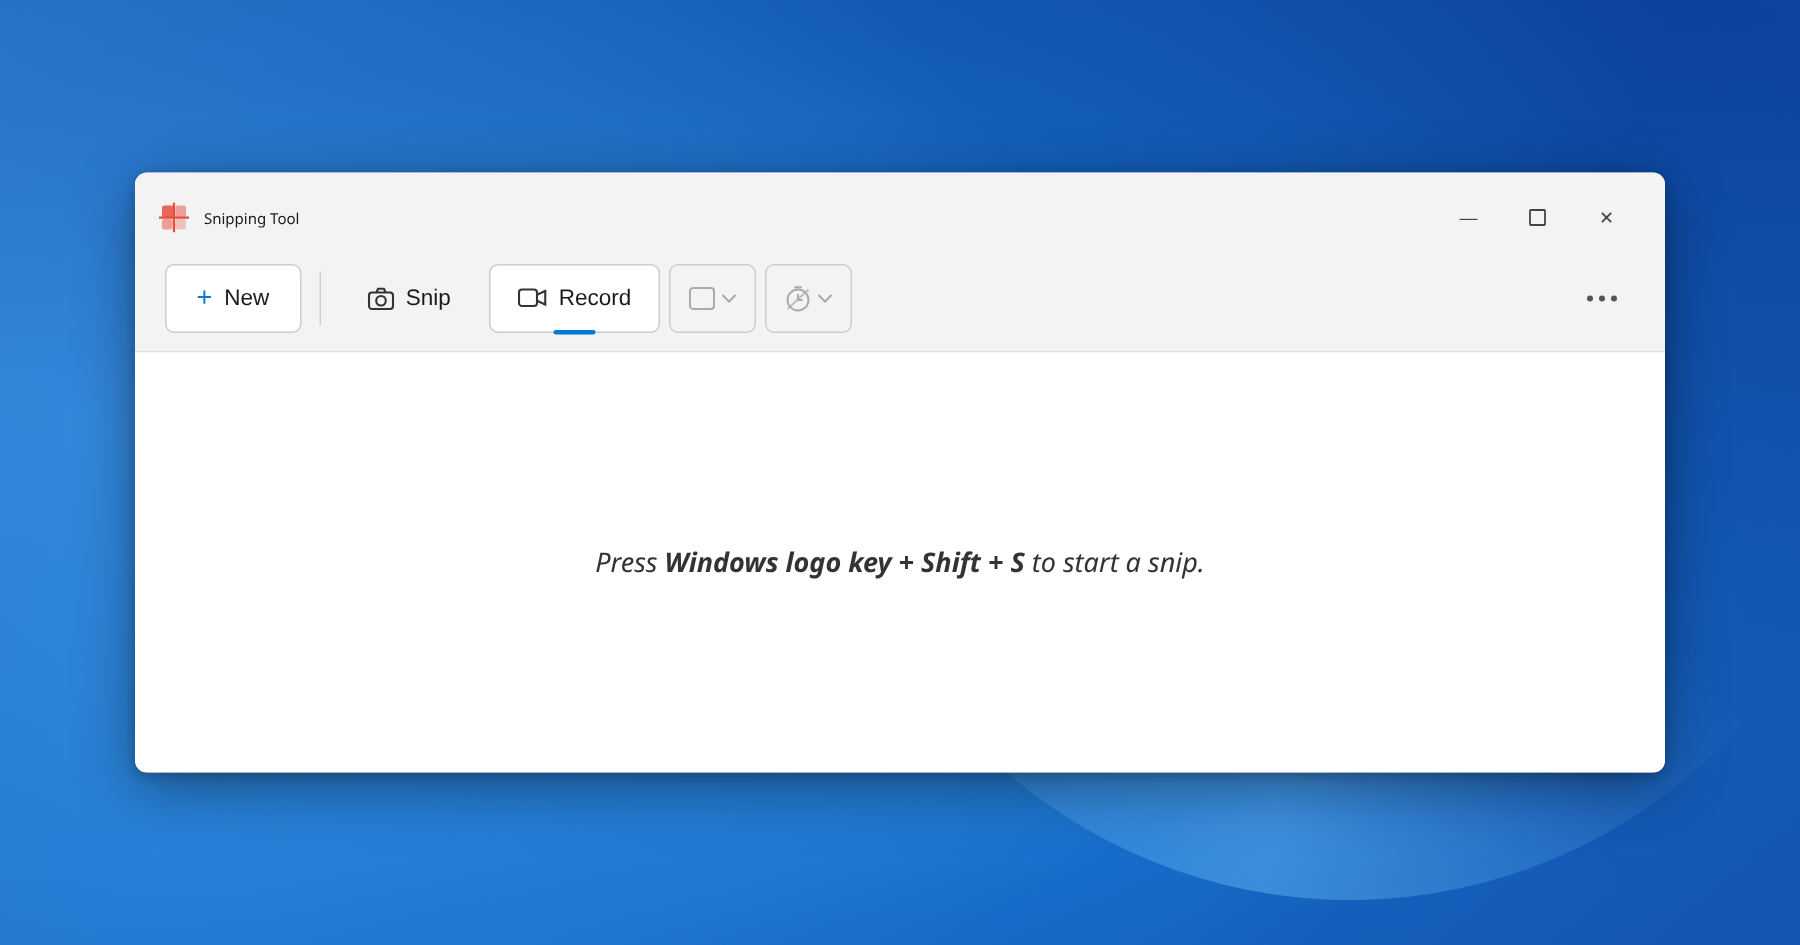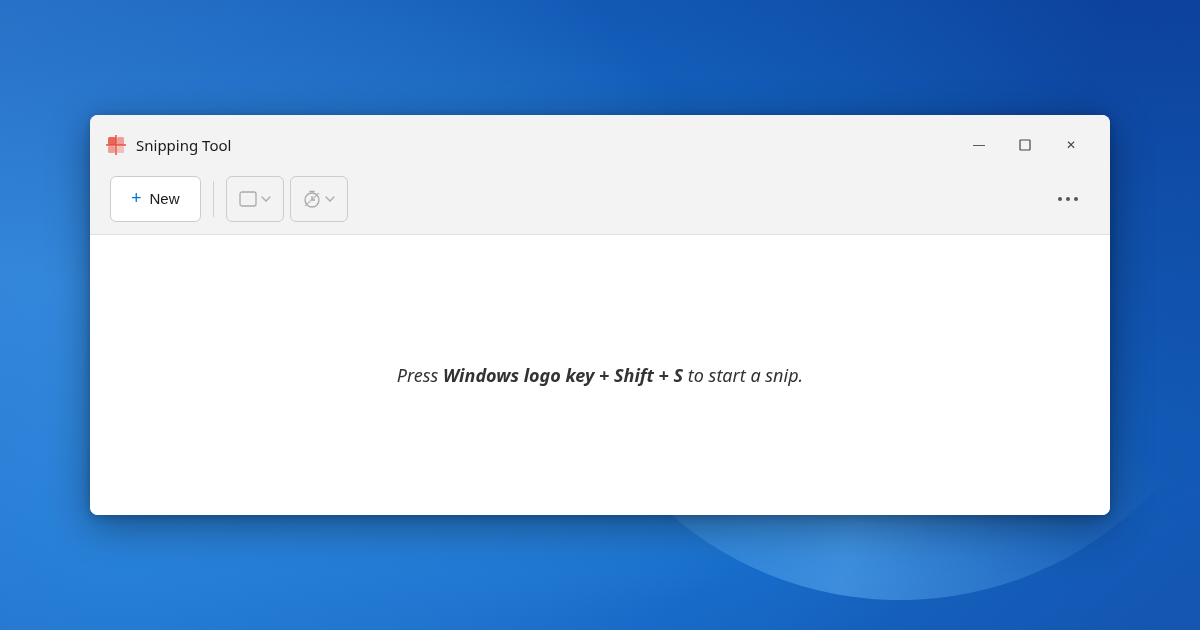--- a/index.html
+++ b/index.html
@@ -103,21 +103,21 @@
       flex: 1;
     }
 
     .app-icon {
       width: 20px;
       height: 20px;
       position: relative;
     }
 
     .title-text {
-      font-size: 15px;
+      font-size: 10px;
       color: #1a1a1a;
       font-weight: 400;
     }
 
     .title-controls {
       display: flex;
       align-items: center;
       gap: 0;
     }
 
@@ -303,21 +303,41 @@
 
     <div class="toolbar">
 
       <button class="btn-new">
         <span class="btn-new-plus">+</span>
         <span>New</span>
       </button>
 
       <div class="divider-v"></div>
 
-
+      <button class="tab-btn">
+        <span>
+          <svg width="18" height="16" viewBox="0 0 18 16" fill="none" stroke="#333" stroke-width="1.4">
+            <rect x="1" y="4" width="16" height="11" rx="2"></rect>
+            <circle cx="9" cy="9.5" r="3.2"></circle>
+            <path d="M6 4 L7 1.5 H11 L12 4"></path>
+          </svg>
+        </span>
+        <span>Snip</span>
+      </button>
+
+      <button class="tab-btn active">
+        <span>
+          <svg width="20" height="15" viewBox="0 0 20 15" fill="none" stroke="#333" stroke-width="1.4">
+            <rect x="1" y="2" width="12" height="11" rx="2"></rect>
+            <path d="M13 5.5 L18.5 3 L18.5 12 L13 9.5"></path>
+          </svg>
+        </span>
+        <span>Record</span>
+        <div class="tab-active-indicator"></div>
+      </button>
 
       <button class="dropdown-btn">
         <svg width="18" height="16" viewBox="0 0 18 16" fill="none" stroke="#aaa" stroke-width="1.3">
           <rect x="1" y="1" width="16" height="14" rx="2"></rect>
         </svg>
         <svg width="10" height="8" viewBox="0 0 10 8" fill="none">
           <path d="M1 2 L5 6 L9 2" stroke="#aaa" stroke-width="1.3" stroke-linecap="round"></path>
         </svg>
       </button>
 

